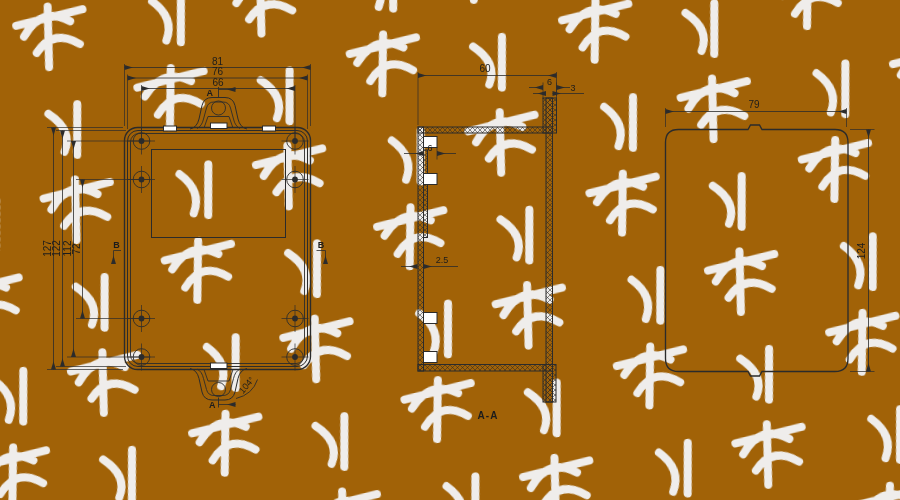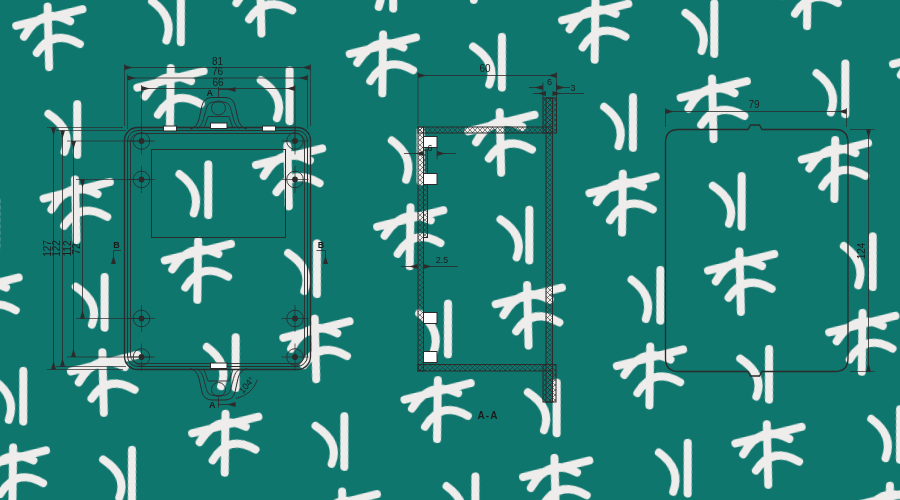--- a/index.html
+++ b/index.html
@@ -1,16 +1,16 @@
 <!DOCTYPE html>
 <html><head>
 <meta charset="utf-8">
 <style>
   html,body{margin:0;padding:0;background:#ffffff;}
-  .stage{position:relative;width:900px;height:500px;background:#0f766e;overflow:hidden;
+  .stage{position:relative;width:900px;height:500px;background:#a16207;overflow:hidden;
          font-family:"Liberation Sans", sans-serif;}
   svg{position:absolute;left:0;top:0;}
   text{font-family:"Liberation Sans", sans-serif;fill:#1c1c1c;}
   .dimtxt{font-size:10px;}
   .smalltxt{font-size:9px;}
   .marktxt{font-size:9px;font-weight:bold;}
   .sectxt{font-size:10px;font-weight:bold;letter-spacing:1px;}
   .out{stroke:#2b2b2b;stroke-width:1.35;fill:none;}
   .mid{stroke:#2b2b2b;stroke-width:1;fill:none;}
   .thin{stroke:#2b2b2b;stroke-width:0.9;fill:none;}

